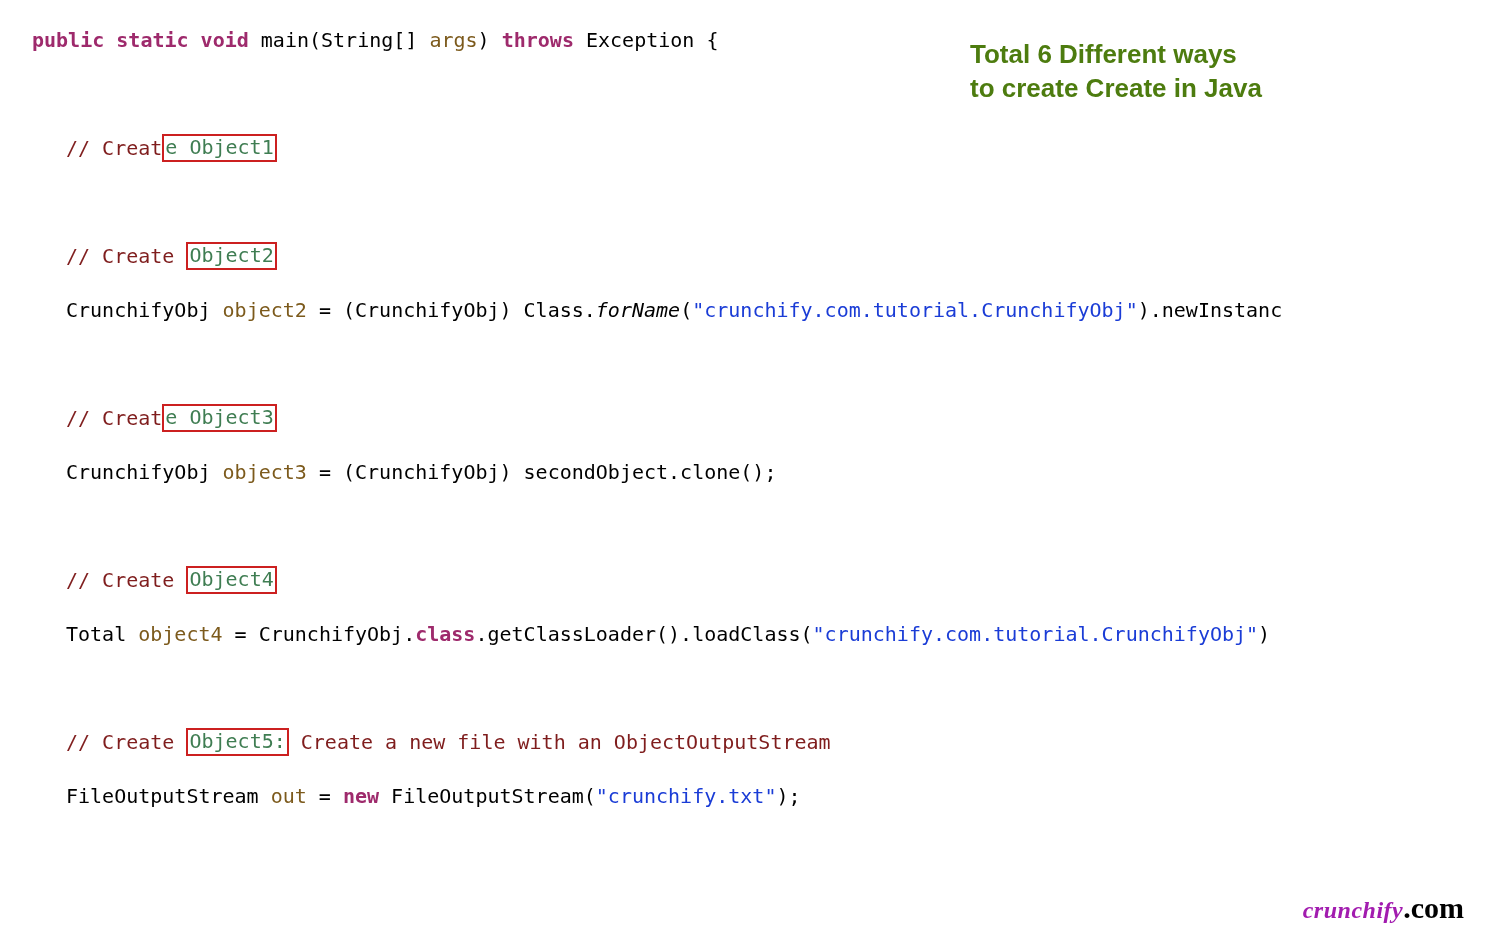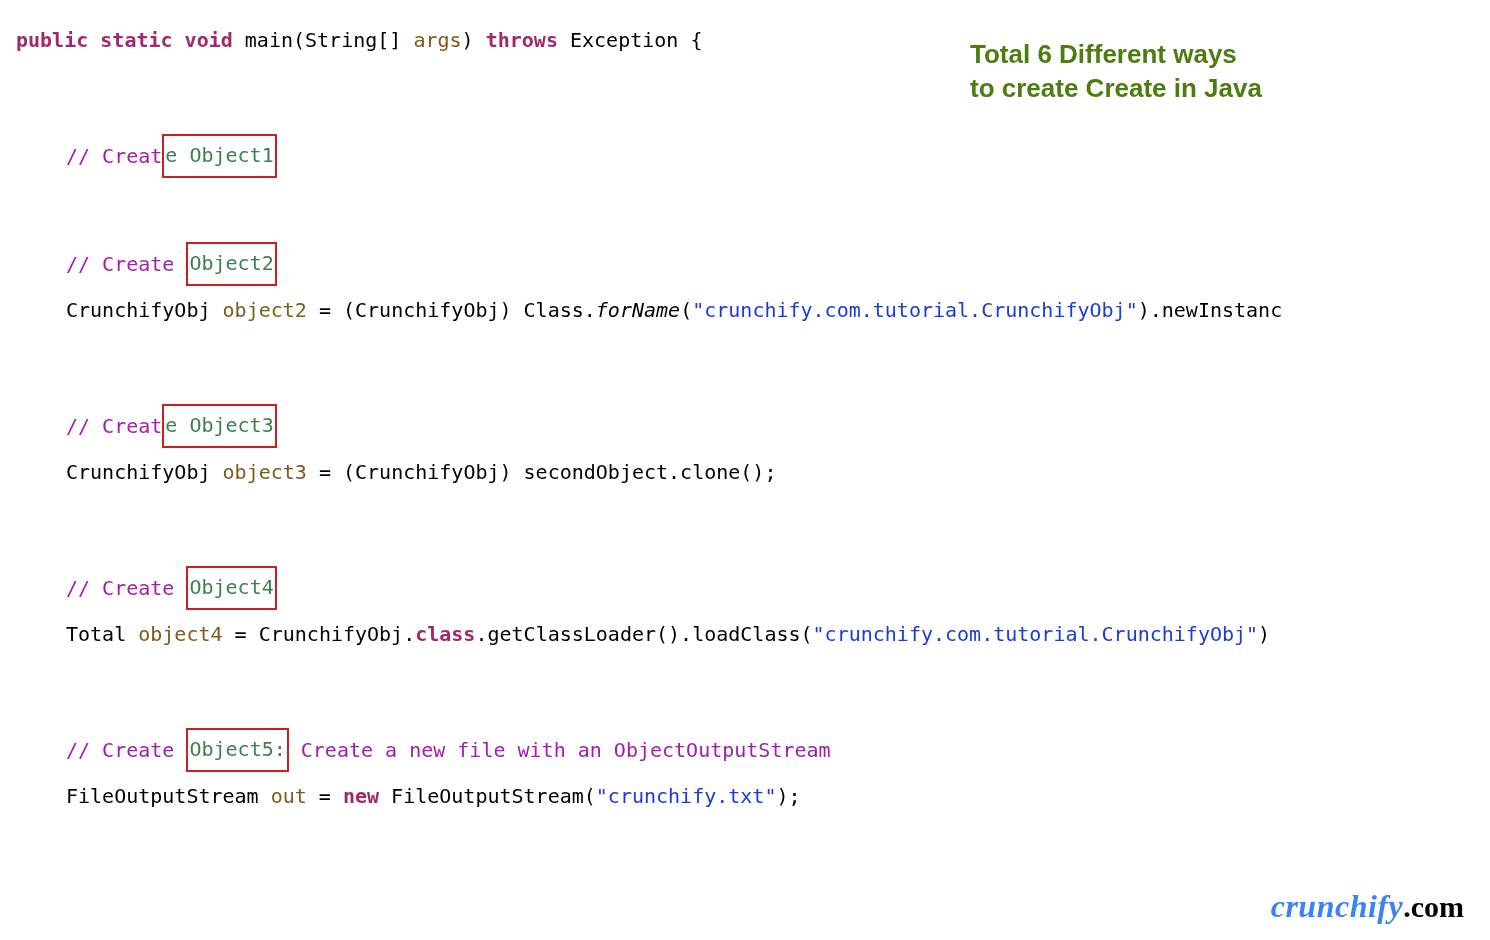--- a/index.html
+++ b/index.html
@@ -15,34 +15,34 @@
     overflow: hidden;
     position: relative;
   }
   .code-area {
     white-space: pre;
     padding: 0;
     margin: 0;
   }
   .line {
     display: block;
-    padding-left: 16px;
+    padding-left: 32px;
     height: 27px;
     line-height: 27px;
   }
   .line.indent1 { padding-left: 66px; }
   .kw     { color: #9e2a6c; font-weight: 600; }
   .var    { color: #7c5a1c; }                     
-  .cmt    { color: #a21caf; }                     
+  .cmt    { color: #7f1d1d; }                     
   .str    { color: #1a3cd6; }
   .italic { font-style: italic; }
   .box {
     border: 2px solid #cc2020;
     display: inline-block;
-    padding: 8px 1px;
+    padding: 0 1px;
     line-height: 22px;
     height: 24px;
     position: relative;
     top: -1px;
   }
   .box .cmt { color: #3f7d52; }
   .title-overlay {
     position: absolute;
     top: 38px;
     left: 970px;
@@ -56,23 +56,23 @@
     position: absolute;
     bottom: 12px;
     right: 26px;
     font-family: Georgia, "Times New Roman", serif;
     font-size: 30px;
     font-weight: 700;
     color: #000000;
   }
   .watermark .brand {
     font-style: italic;
-    color: #3b82f6;
+    color: #a21caf;
     font-family: "Brush Script MT", "Segoe Script", cursive;
-    font-size: 32px;
+    font-size: 24px;
     letter-spacing: 0.5px;
   }
 </style>
 </head>
 <body>
 
 <div class="title-overlay">
   <div>Total 6 Different ways</div>
   <div>to create Create in Java</div>
 </div>

